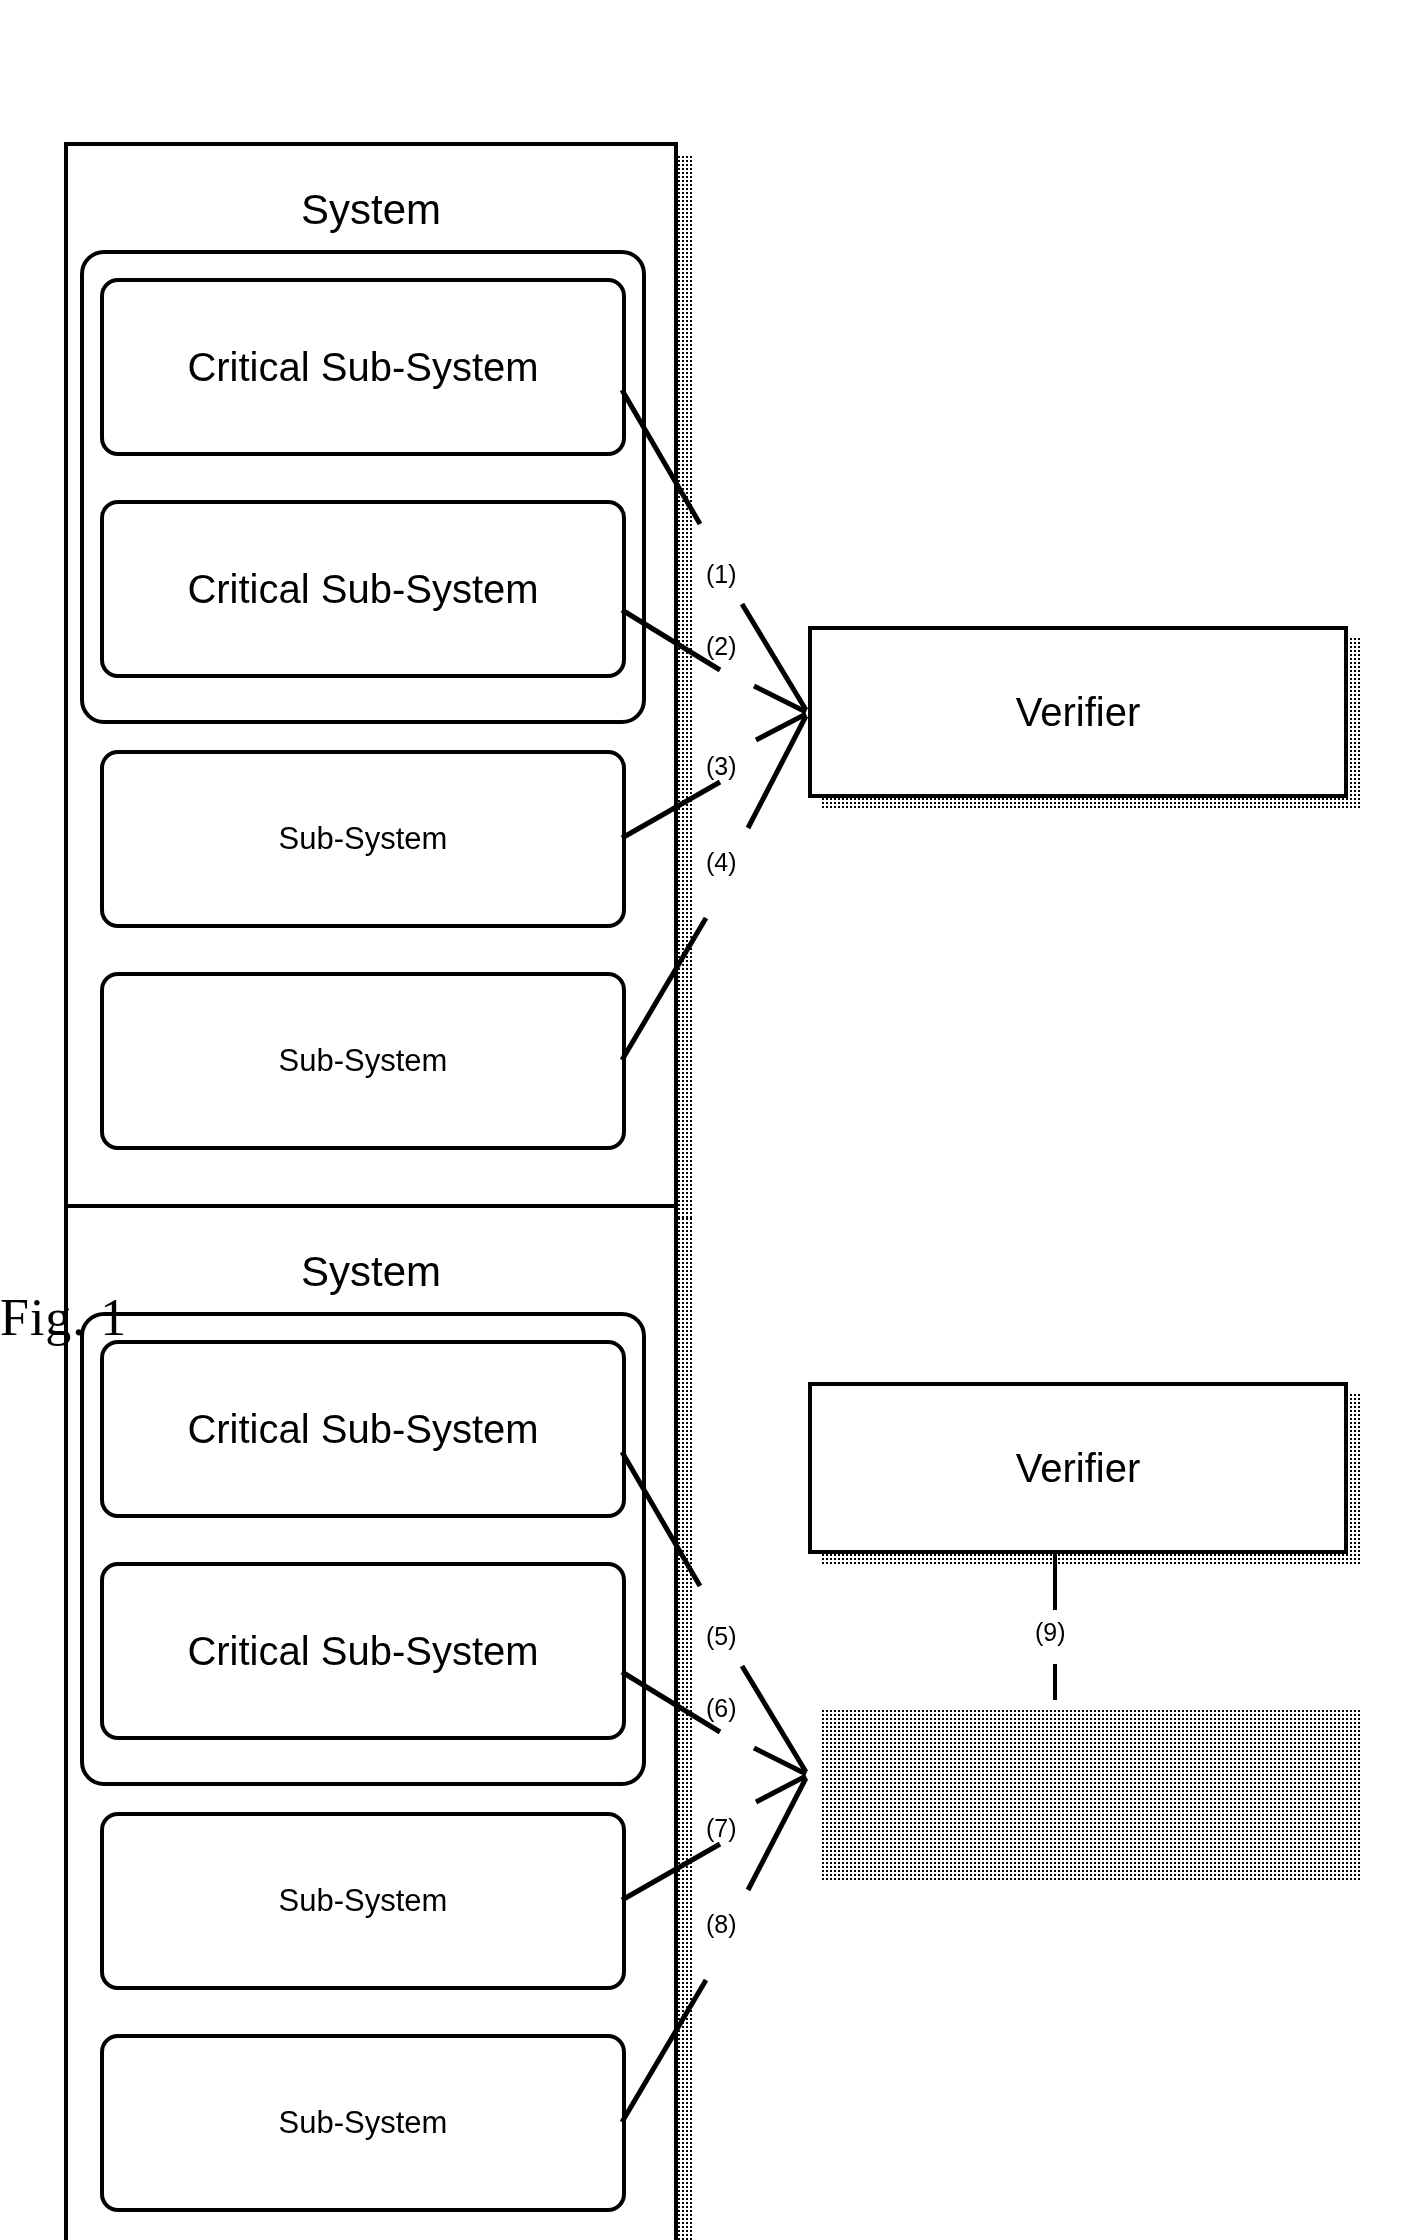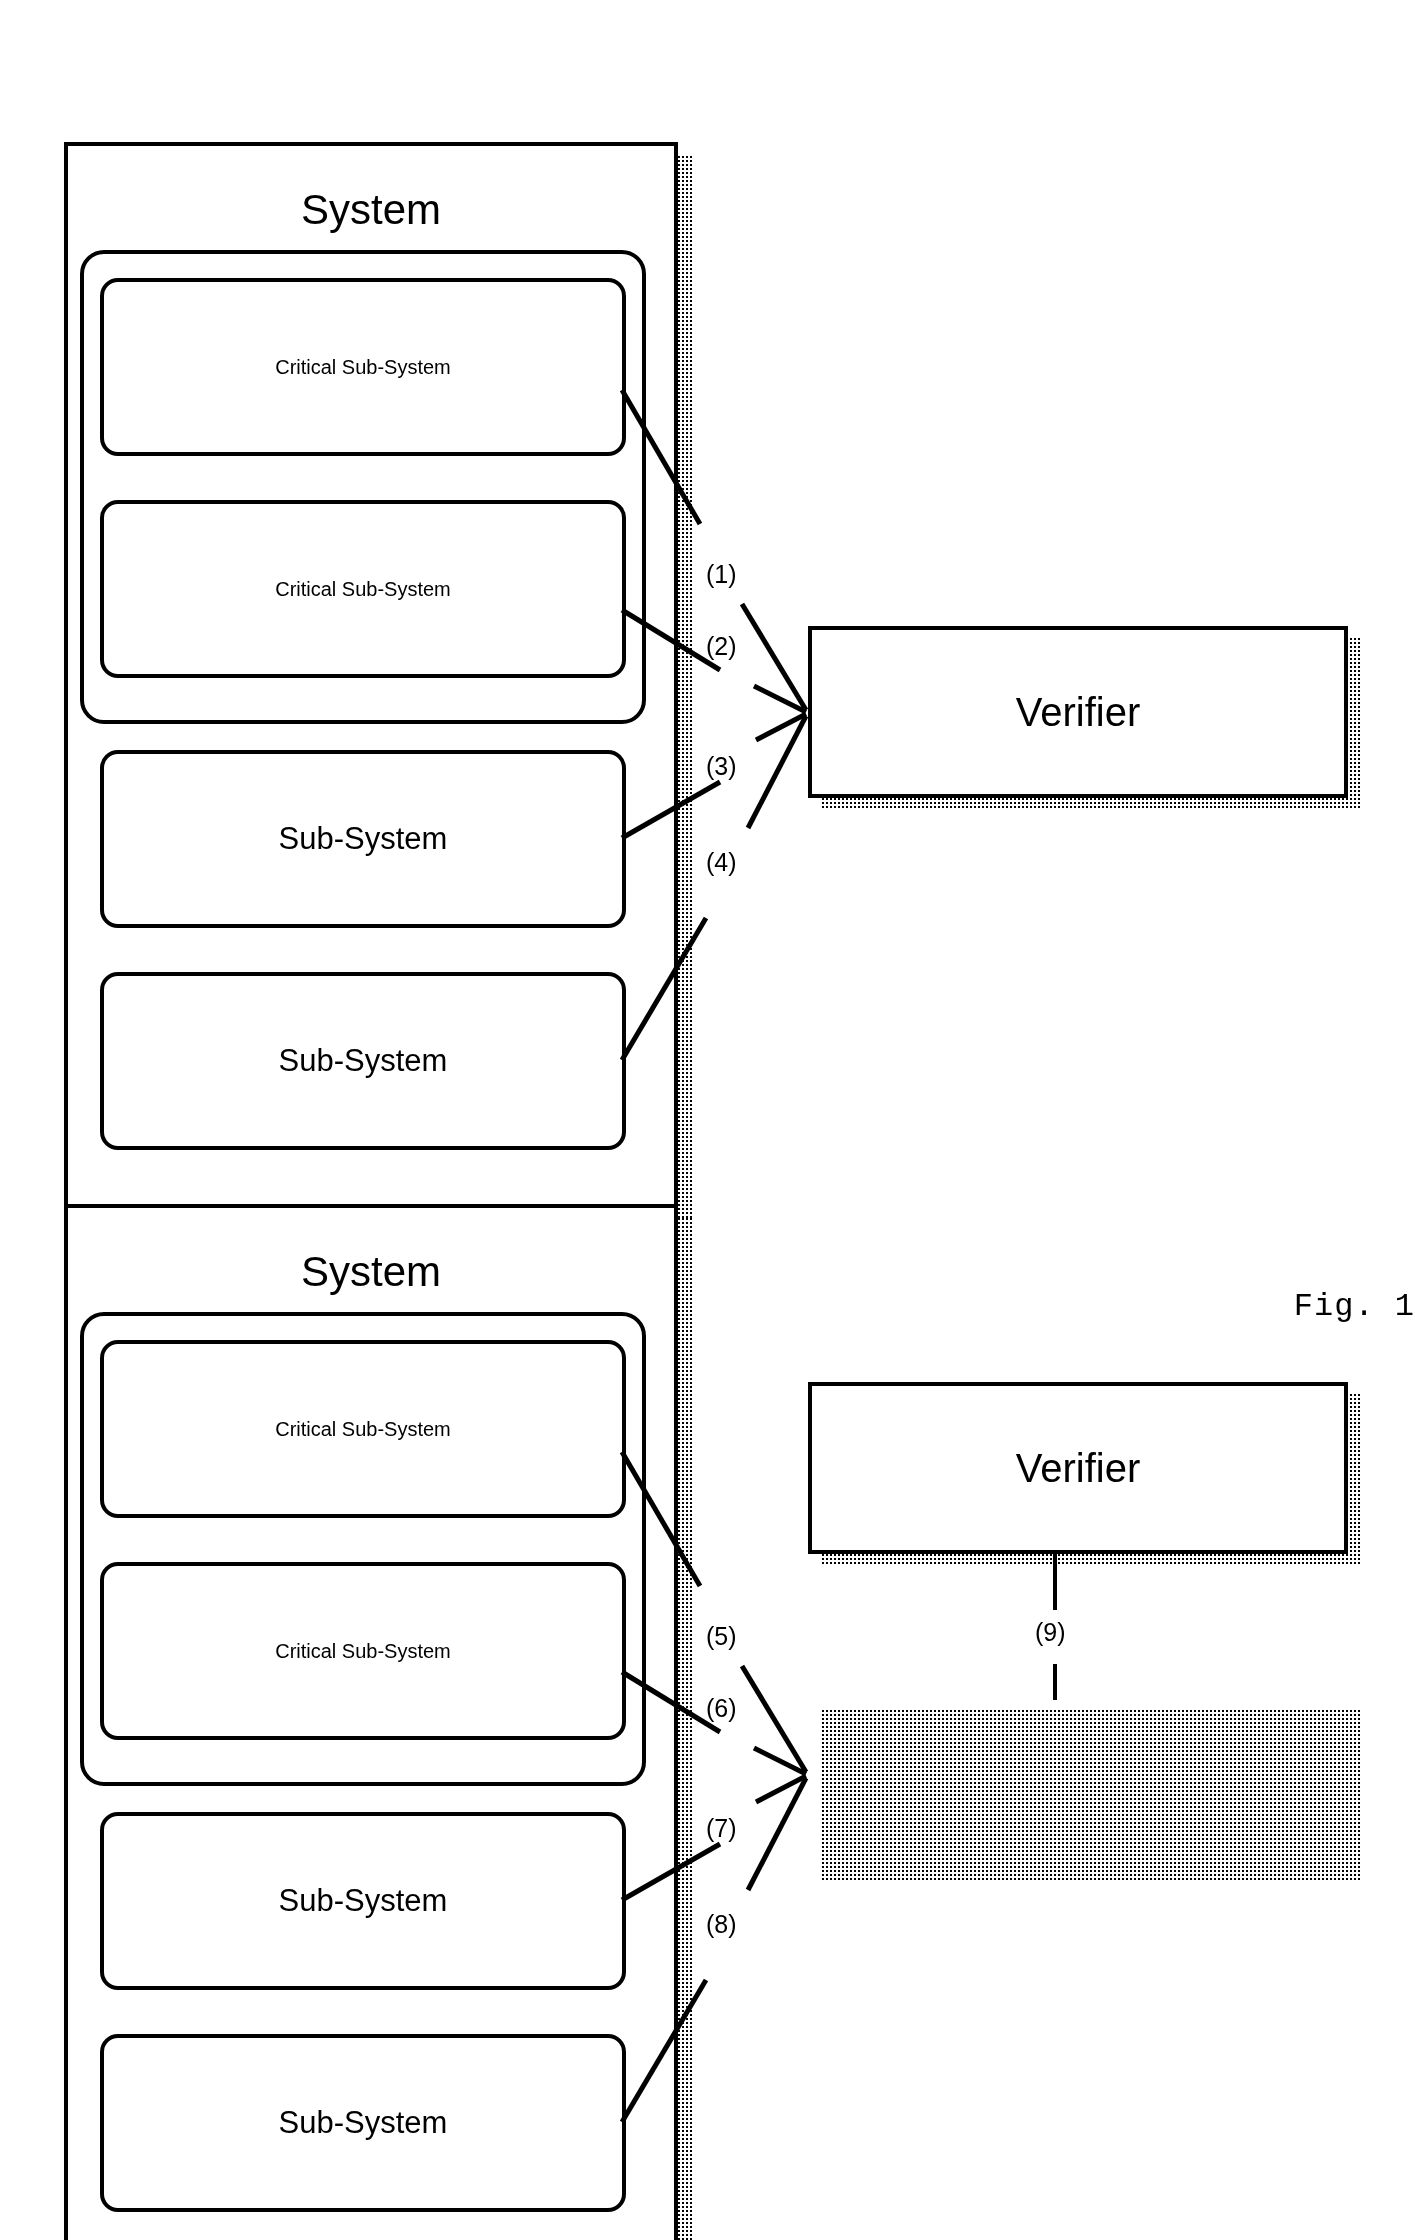--- a/index.html
+++ b/index.html
@@ -100,32 +100,32 @@
     line-height: 1;
     white-space: nowrap;
     color: #000000;
   }
 
   
   .caption {
     position: absolute;
     left: 0;
     right: 0;
-    text-align: right;
-    font-family: Liberation Mono, monospace;
-    font-size: 32px;
+    text-align: left;
+    font-family: Liberation Serif, serif;
+    font-size: 52px;
     letter-spacing: 1px;
     white-space: nowrap;
     z-index: 5;
   }
 
   
   .t-system   { font-size: 42px; }
   .t-subsys   { font-size: 31px; }
-  .t-critical { font-size: 20px; }
+  .t-critical { font-size: 40px; }
   .t-verifier { font-size: 40px; }
   .t-threshold{ font-size: 42px; }
 </style>
 </head>
 <body>
 
 <div id="page">
 
   <div class="figure" id="figure-1">
 

